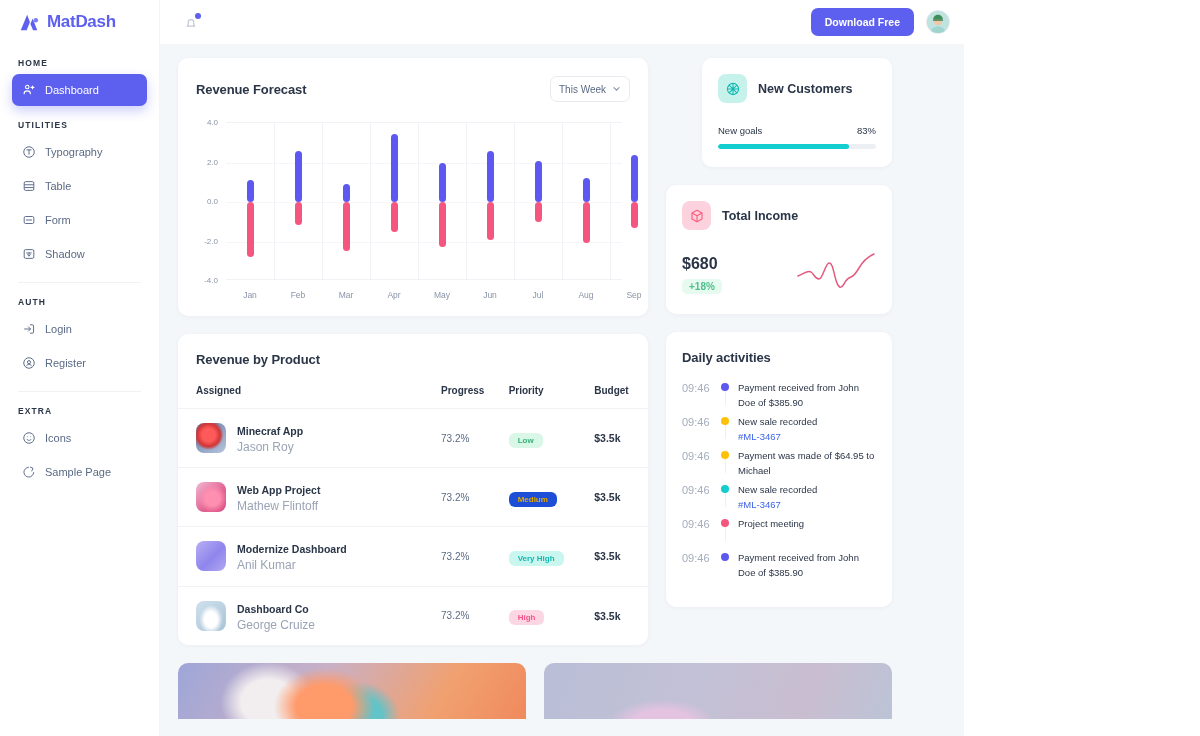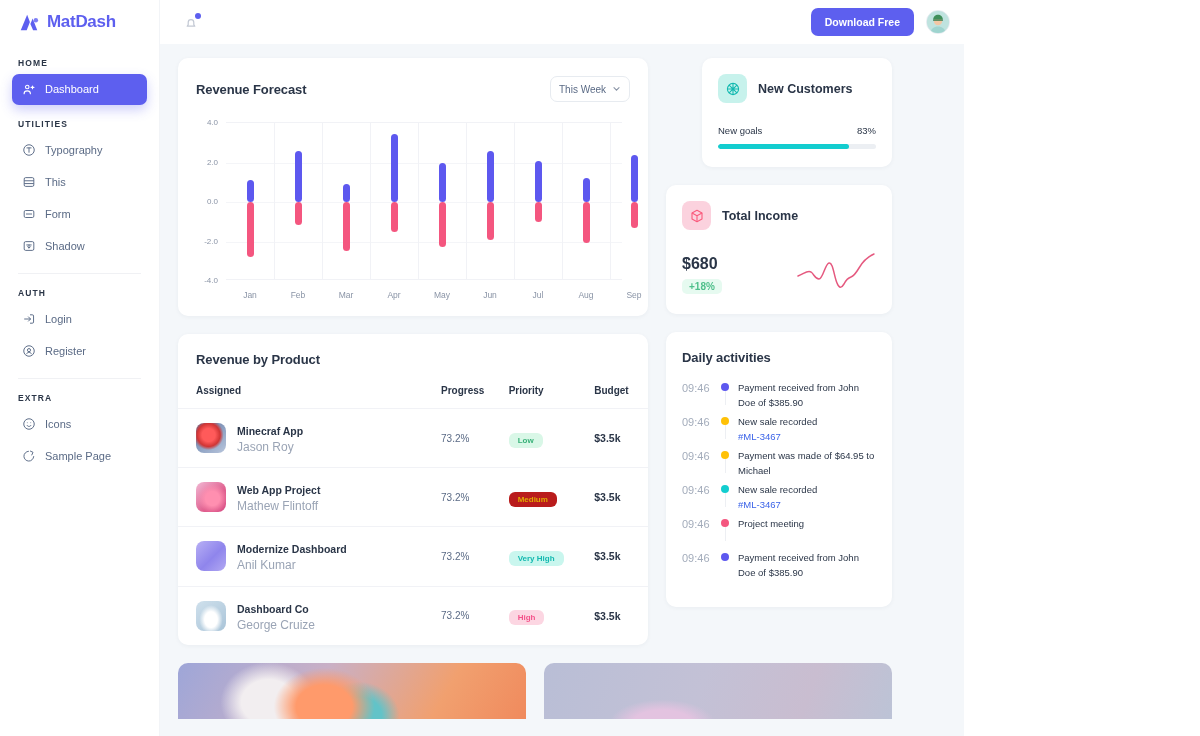--- a/index.html
+++ b/index.html
@@ -20,21 +20,21 @@
   .brand { display: flex; align-items: center; gap: 7px; height: 44px; padding-left: 6px; }
   .brand-logo { width: 22px; height: 20px; }
   .brand-name { font-size: 17px; font-weight: 700; color: #5d5fef; letter-spacing: -0.3px; }
 
   .nav-section { font-size: 8.5px; font-weight: 700; letter-spacing: 1.1px;
     color: #2a3547; padding: 0 6px; margin: 14px 0 6px; text-transform: uppercase; }
   .nav-sep { height: 1px; background: #f0f1f4; margin: 12px 6px 0; }
 
   .nav-item {
     display: flex; align-items: center; gap: 9px;
-    height: 30px; padding: 6px 10px; border-radius: 7px;
+    height: 30px; padding: 16px 10px; border-radius: 7px;
     font-size: 11px; color: #5a6a85; cursor: pointer; margin-bottom: 2px;
   }
   .nav-item .ico { width: 14px; height: 14px; display: flex; align-items: center; justify-content: center; flex: 0 0 14px; }
   .nav-item .ico svg { width: 14px; height: 14px; }
   .nav-item.active {
     background: #5d5fef; color: #ffffff;
     box-shadow: 0 5px 12px rgba(93,95,239,0.30);
     height: 31px;
   }
   .nav-item.active .lbl { color: #fff; }
@@ -198,21 +198,21 @@
       </span>
       <span class="lbl">Typography</span>
     </div>
     <div class="nav-item">
       <span class="ico">
         <svg viewBox="0 0 16 16" fill="none" stroke="#5a6a85" stroke-width="1.1">
             <rect x="2.5" y="3" width="11" height="10" rx="1.6"></rect>
             <path d="M2.5 6.6h11M2.5 9.8h11"></path>
           </svg>
       </span>
-      <span class="lbl">This</span>
+      <span class="lbl">Table</span>
     </div>
     <div class="nav-item">
       <span class="ico">
         <svg viewBox="0 0 16 16" fill="none" stroke="#5a6a85" stroke-width="1.1">
             <rect x="2.5" y="4" width="11" height="8" rx="1.6"></rect>
             <path d="M5 8h6" stroke-linecap="round"></path>
           </svg>
       </span>
       <span class="lbl">Form</span>
     </div>
@@ -385,21 +385,21 @@
                   <td class="cell-budget">$3.5k</td>
                 </tr>
                 <tr>
                   <td>
                     <div class="assigned">
                       <span class="thumb" style="background:radial-gradient(circle at 55% 55%, #ff8fb0 0 30%, rgba(255,143,176,0) 62%), linear-gradient(135deg,#f2b8d4,#e0608f 60%,#d94f86)"></span>
                       <span><span class="p-name">Web App Project</span><span class="p-sub" style="display:block">Mathew Flintoff</span></span>
                     </div>
                   </td>
                   <td class="cell-txt">73.2%</td>
-                  <td><span class="chip" style="background: #b91c1c; color: rgb(224, 168, 0);">Medium</span></td>
+                  <td><span class="chip" style="background: #1d4ed8; color: rgb(224, 168, 0);">Medium</span></td>
                   <td class="cell-budget">$3.5k</td>
                 </tr>
                 <tr>
                   <td>
                     <div class="assigned">
                       <span class="thumb" style="background:linear-gradient(135deg,#b8b0f5,#8f85ec 55%,#b2a9f2)"></span>
                       <span><span class="p-name">Modernize Dashboard</span><span class="p-sub" style="display:block">Anil Kumar</span></span>
                     </div>
                   </td>
                   <td class="cell-txt">73.2%</td>

